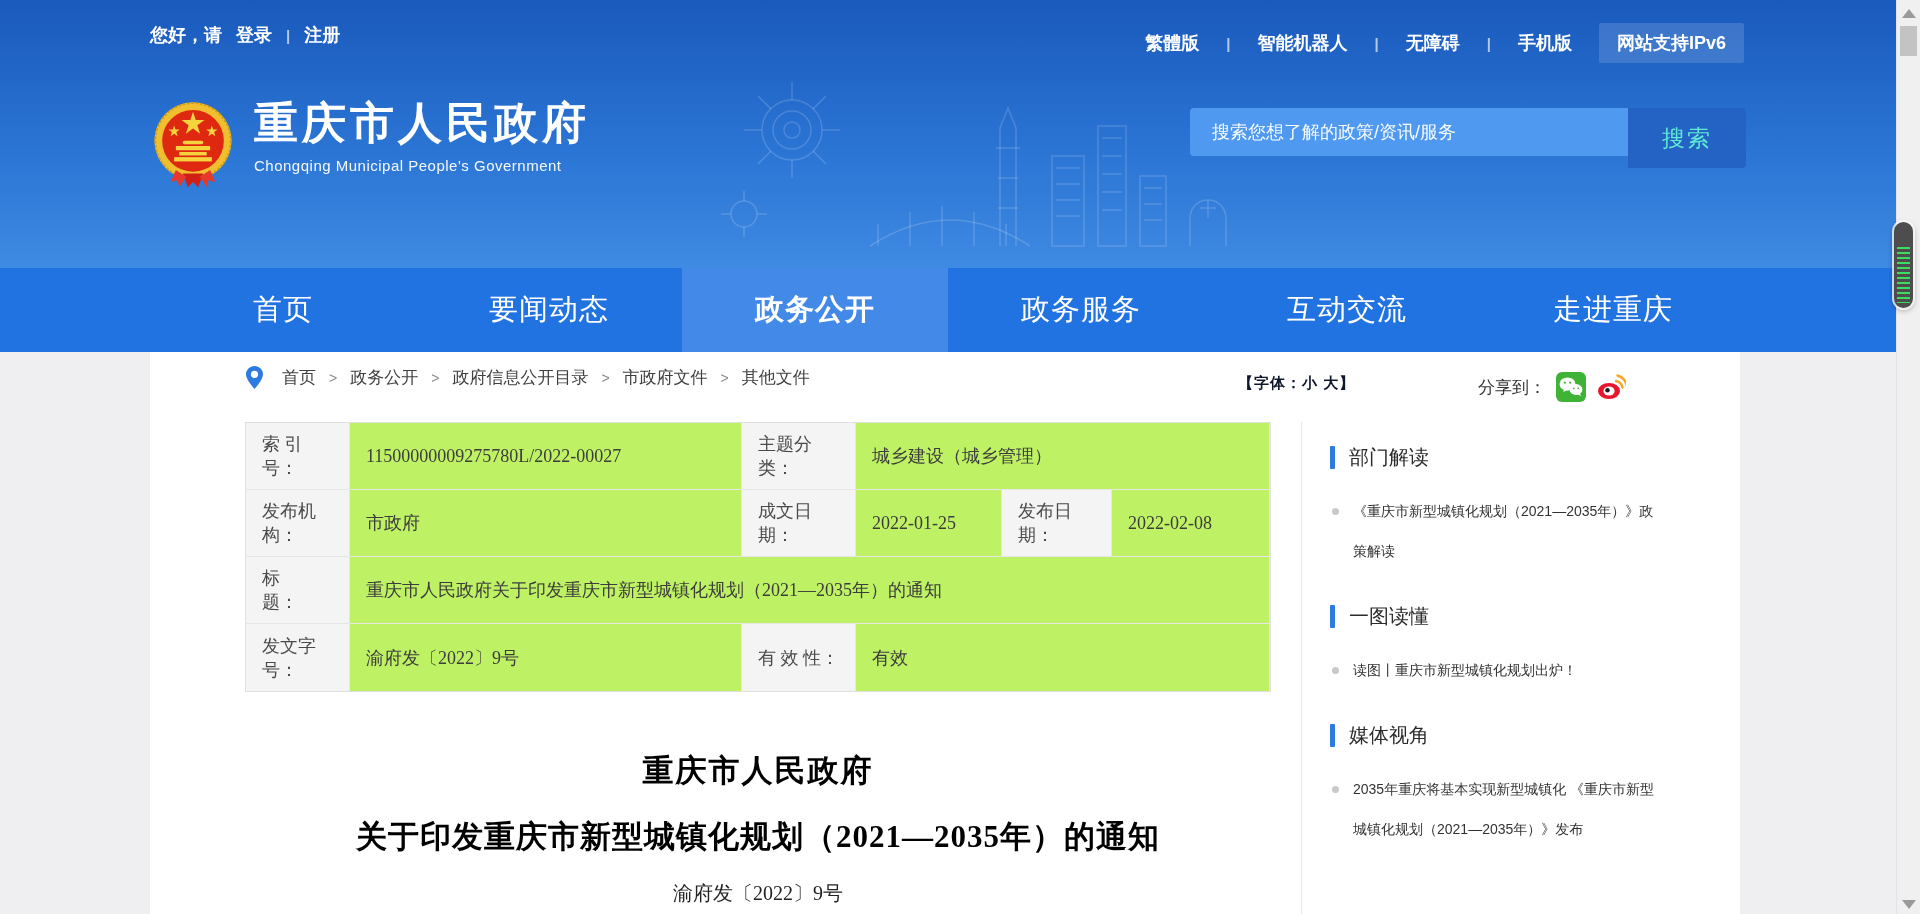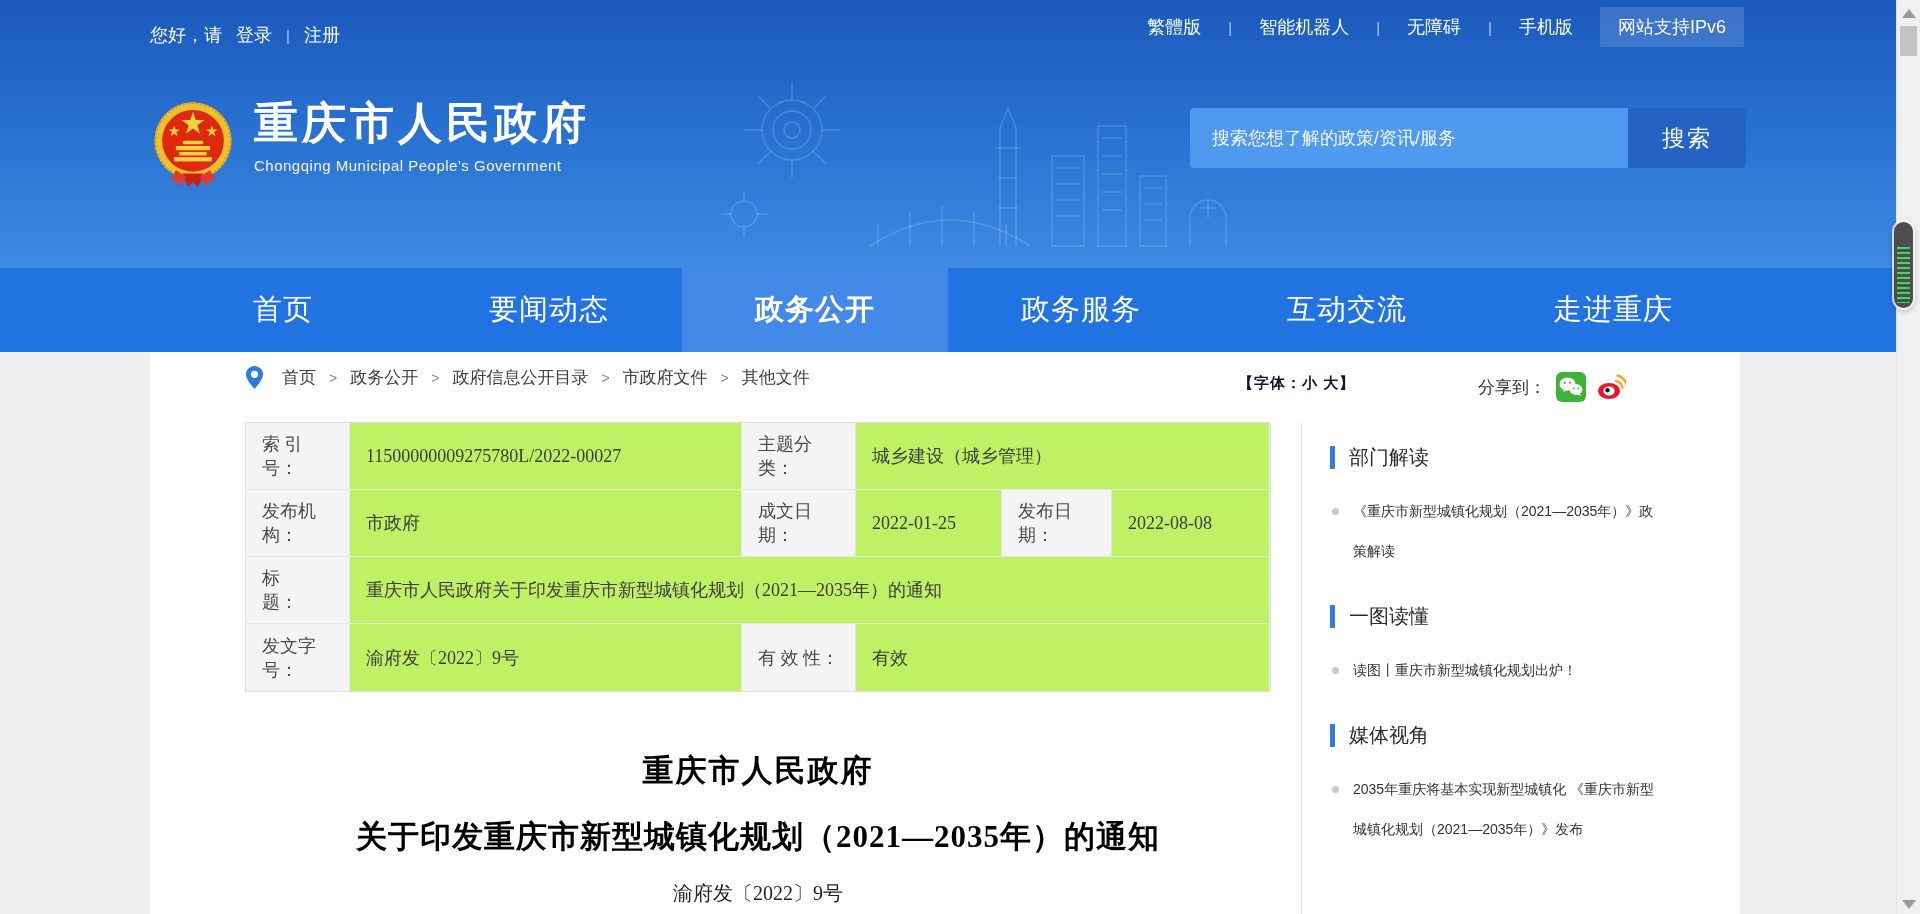--- a/index.html
+++ b/index.html
@@ -4,43 +4,43 @@
 <style>
   * { margin:0; padding:0; box-sizing:border-box; }
   html,body { width:1920px; height:914px; overflow:hidden; background:#fff;
               font-family:"Liberation Sans", sans-serif; }
   .viewport { position:relative; width:1920px; height:914px; overflow:hidden; }
   .page { position:absolute; left:0; top:0; width:1896px; height:914px; }
 
   
   .hero { position:absolute; left:0; top:0; width:100%; height:268px;
           background:linear-gradient(180deg,#1a5abc 0%, #2a74d4 55%, #3f8ae2 100%); }
-  .topbar { position:absolute; left:150px; right:152px; top:9px; height:38px;
-            display:flex; justify-content:space-between; align-items:flex-end;
-            color:#fff; font-size:18px; }
+  .topbar { position:absolute; left:150px; right:152px; top:23px; height:38px;
+            display:flex; justify-content:space-between; align-items:flex-start;
+            color:#fff; font-size:18px;font-weight:bold; }
   .topbar a { color:#fff; text-decoration:none; cursor:pointer; }
   .topbar-left { display:flex; align-items:center; gap:14px; }
   .topbar-right { display:flex; align-items:center; gap:27px; }
   .tsep { opacity:.65; font-size:15px; }
   .ipv6-chip { background:rgba(255,255,255,.14); padding:8px 18px; border-radius:2px; }
 
   .skyline { position:absolute; left:700px; top:68px; opacity:.9; pointer-events:none; }
 
   .brand { position:absolute; left:150px; top:98px; display:flex; align-items:flex-start; cursor:pointer; }
   .emblem { width:86px; height:96px; flex:0 0 auto; }
   .brand-text { margin-left:18px; color:#fff; }
   .site-title { font-size:44px; font-weight:bold; letter-spacing:4px; line-height:1.15; }
   .site-sub { margin-top:8px; font-size:15px; letter-spacing:.5px; opacity:.95; }
 
   .search { position:absolute; left:1190px; top:108px; width:556px; height:60px; display:flex; }
-  .search input { flex:1; height:60px; border:none; outline:none; background:#4f9af0;
+  .search input { flex:1; height:48px; border:none; outline:none; background:#4f9af0;
                   border-radius:4px 0 0 4px; padding:16px 22px; font-size:18px; color:#fff;
                   font-family:"Liberation Sans", sans-serif; }
   .search input::placeholder { color:rgba(255,255,255,.96); }
-  .search-btn { width:118px; height:60px; border:none; background:#2463c4; color:#ffffff;
+  .search-btn { width:118px; height:60px; border:none; background:#2463c4; color:#5eead4;
                 font-size:23px; border-radius:0 4px 4px 0; cursor:pointer; letter-spacing:2px;
                 font-family:Liberation Serif, serif; }
 
   
   .nav { position:absolute; left:0; top:268px; width:100%; height:84px; background:#2273e2; }
   .nav-inner { position:absolute; left:150px; width:1596px; height:84px; display:flex; }
   .nav-item { flex:1; display:flex; align-items:center; justify-content:center;
               color:#fff; font-size:29px; cursor:pointer; letter-spacing:1px; }
   .nav-item.active { background:#4389e8; font-weight:bold; }
 
@@ -248,21 +248,21 @@
           <div class="mcell mlabel">索 引 号：</div>
           <div class="mcell">11500000009275780L/2022-00027</div>
           <div class="mcell mlabel">主题分类：</div>
           <div class="mcell span3">城乡建设（城乡管理）</div>
 
           <div class="mcell mlabel">发布机构：</div>
           <div class="mcell">市政府</div>
           <div class="mcell mlabel">成文日期：</div>
           <div class="mcell">2022-01-25</div>
           <div class="mcell mlabel">发布日期：</div>
-          <div class="mcell">2022-08-08</div>
+          <div class="mcell">2022-02-08</div>
 
           <div class="mcell mlabel">标　　题：</div>
           <div class="mcell span5">重庆市人民政府关于印发重庆市新型城镇化规划（2021—2035年）的通知</div>
 
           <div class="mcell mlabel">发文字号：</div>
           <div class="mcell">渝府发〔2022〕9号</div>
           <div class="mcell mlabel">有 效 性：</div>
           <div class="mcell span3">有效</div>
         </div>
 

